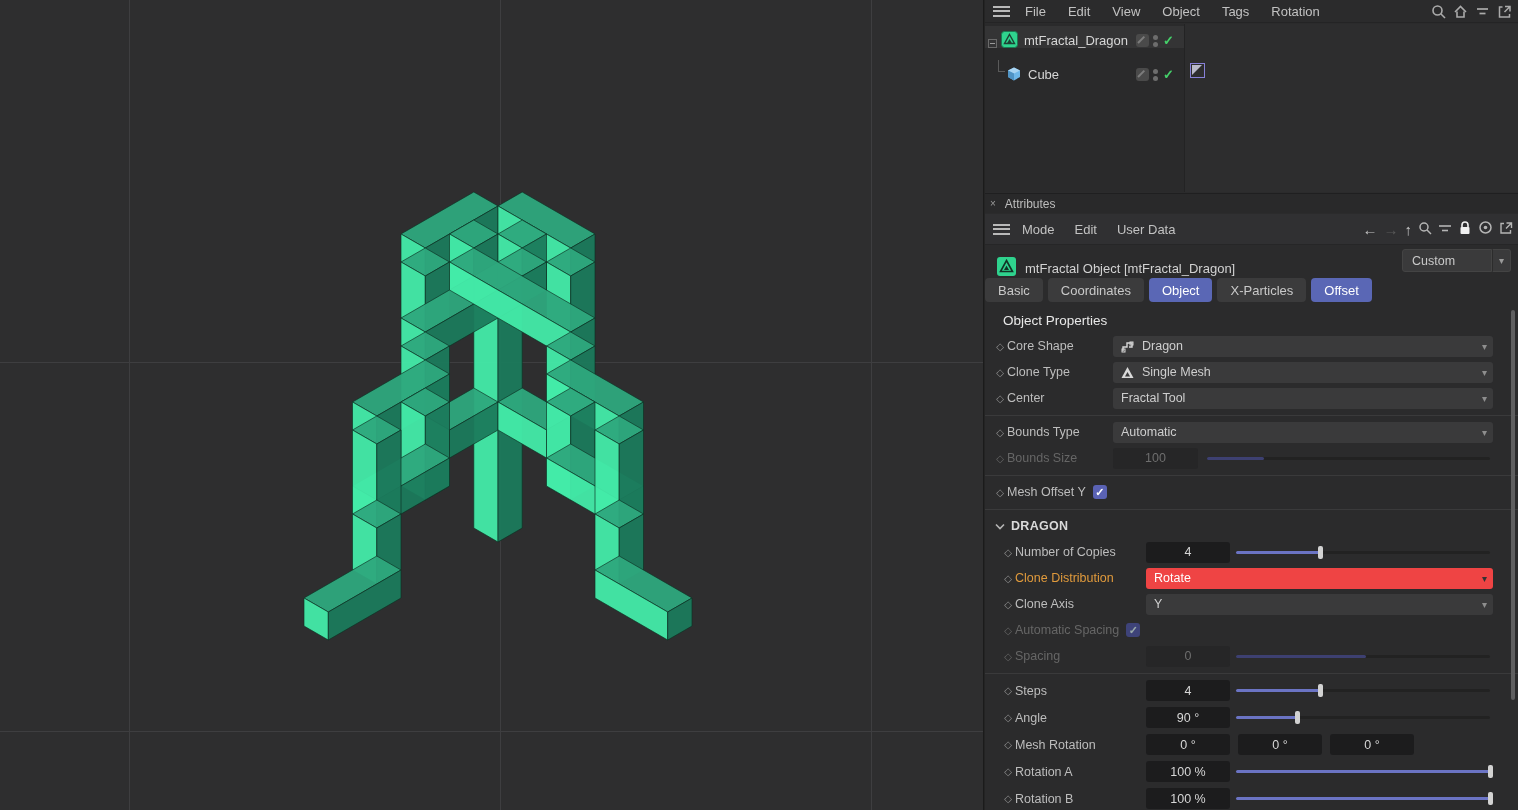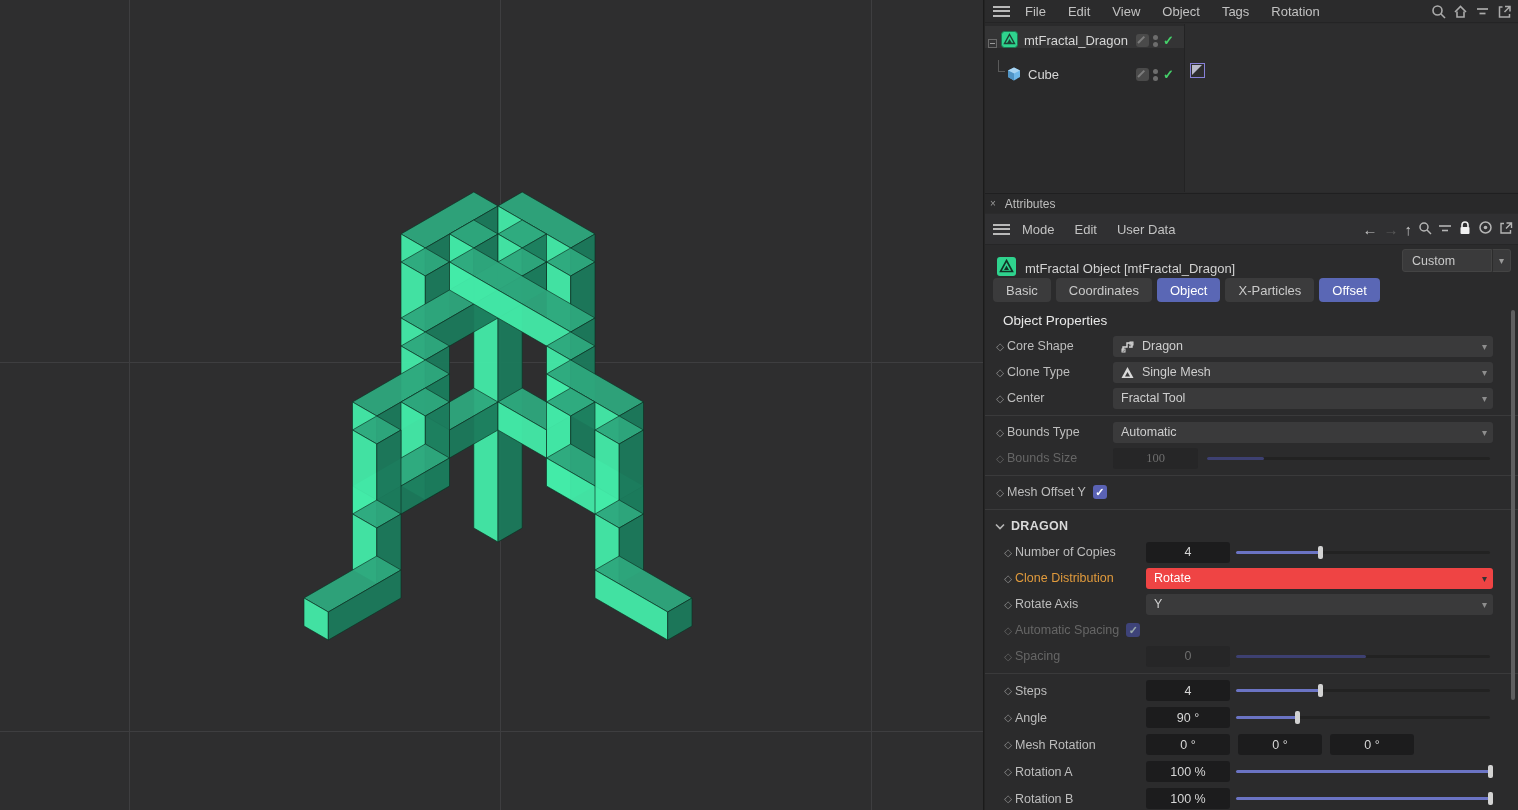--- a/index.html
+++ b/index.html
@@ -70,21 +70,21 @@
   .mtico { width:19px; height:19px; border-radius:3px; background:#2fd38e;
            margin:0 9px 0 12px; display:flex; align-items:center; justify-content:center; }
   .preset { position:absolute; right:26px; top:3px; height:23px; width:90px;
             background:#3a3a3b; border-radius:3px 0 0 3px; display:flex; align-items:center;
             padding-left:9px; font-size:12.5px; color:#c9c9c9; border:1px solid #444;}
   .preset-caret { position:absolute; right:7px; top:3px; height:23px; width:19px;
             background:#3a3a3b; border-radius:0 3px 3px 0; border:1px solid #444; border-left:1px solid #2c2c2c;
             display:flex; align-items:center; justify-content:center; color:#9a9a9a; font-size:10px;}
 
   .tabs { position:absolute; left:0; top:278px; width:533px; height:27px; display:flex;
-          gap:5px; padding-left:8px; font-size:13px; }
+          gap:5px; font-size:13px; }
   .tab { background:#3b3b3c; color:#c9c9c9; border-radius:4px; height:24px;
          display:flex; align-items:center; padding:0 13px; }
   .tab.active { background:#5a67b5; color:#fff; }
 
   
   .content { position:absolute; left:0; top:306px; width:533px; height:504px; overflow:hidden; }
   .heading { font-size:13.5px; color:#e8e8e8; padding:7px 0 5px 8px;margin-left:10px; }
   .row { height:26px; display:flex; align-items:center; position:relative; font-size:12.5px; }
   .dmd { color:#8f8f8f; font-size:10px; width:14px; text-align:center; margin-left:8px; }
   .row.sub .dmd { margin-left:16px; }
@@ -409,21 +409,21 @@
             <div class="dd">
           <span>Automatic</span>
               <span class="caret">▾</span>
             </div>
           </div>
       </div>
 
       <div class="row dis">
         <span class="dmd">◇</span>
         <span class="lbl">Bounds Size</span>
-        <div class="val" style="left:128px; width:85px;font-family:Liberation Serif, serif;">100</div>
+        <div class="val" style="left:128px; width:85px;">100</div>
         <div class="slider dim" style="left:222px;">
             <div class="fill" style="width:20%"></div>
           </div>
       </div>
 
       <div class="divider"></div>
 
       <div class="row">
         <span class="dmd">◇</span>
         <span class="lbl">Mesh Offset Y</span>
@@ -455,21 +455,21 @@
         <div class="ctl">
             <div class="dd focus">
           <span>Rotate</span>
               <span class="caret">▾</span>
             </div>
           </div>
       </div>
 
       <div class="row sub">
         <span class="dmd">◇</span>
-        <span class="lbl">Rotate Axis</span>
+        <span class="lbl">Clone Axis</span>
         <div class="ctl">
             <div class="dd">
           <span>Y</span>
               <span class="caret">▾</span>
             </div>
           </div>
       </div>
 
       <div class="row sub dis">
         <span class="dmd">◇</span>

